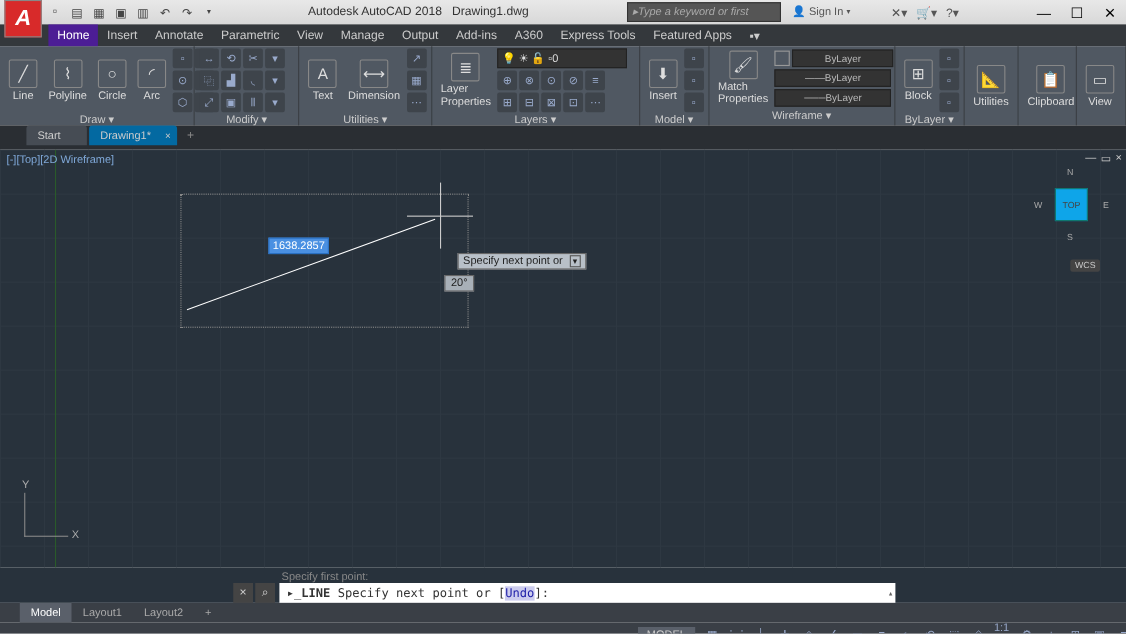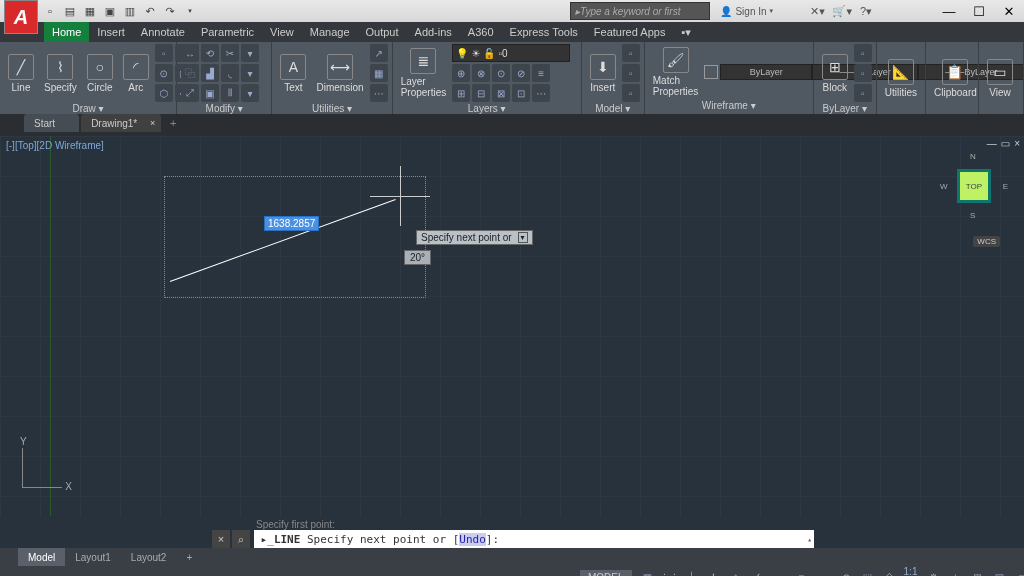--- a/index.html
+++ b/index.html
@@ -8,52 +8,52 @@
 .qat{display:flex;margin-left:42px;gap:4px}
 .qat-btn{width:16px;height:16px;display:flex;align-items:center;justify-content:center;color:#444;cursor:pointer}
 .title-center{position:absolute;left:280px;font-size:11px;color:#333}
 .search-box{position:absolute;left:570px;width:130px;height:16px;background:#555;border:1px solid #333;color:#aaa;font-size:10px;font-style:italic;padding:0 4px;display:flex;align-items:center}
 .signin{position:absolute;left:720px;color:#555;font-size:10px;display:flex;align-items:center;gap:3px}
 .tail-icons{position:absolute;left:810px;display:flex;gap:8px;color:#555;font-size:11px}
 .win-ctrl{position:absolute;right:0;display:flex}
 .win-ctrl div{width:30px;height:22px;display:flex;align-items:center;justify-content:center;font-size:13px;cursor:pointer}
 .ribbon-tabs{height:20px;background:#34383c;display:flex;padding-left:44px;align-items:center;font-size:11px;color:#ccc}
 .rtab{padding:0 8px;height:20px;display:flex;align-items:center;cursor:pointer}
-.rtab.active{background:#15803d;color:#fff}
+.rtab.active{background:#4c1d95;color:#fff}
 .ribbon{height:72px;background:#505862;display:flex;color:#ddd;font-size:10px}
 .panel{border-right:1px solid #3a3f44;display:flex;flex-direction:column;padding:2px 4px}
 .panel-body{flex:1;display:flex;align-items:center;gap:2px}
 .panel-label{text-align:center;font-size:10px;color:#ccc;padding:1px 0;display:flex;justify-content:center;align-items:center;gap:3px}
 .big-btn{display:flex;flex-direction:column;align-items:center;justify-content:center;padding:2px 4px;cursor:pointer;gap:2px}
 .big-btn .ic{width:24px;height:24px;border:1px solid #888;border-radius:2px;display:flex;align-items:center;justify-content:center;font-size:14px;color:#ddd}
 .grid-btns{display:grid;grid-template-columns:repeat(3,18px);grid-auto-rows:18px;gap:2px}
 .grid-btns div{background:#3e444b;border-radius:2px;cursor:pointer;display:flex;align-items:center;justify-content:center;color:#9ac;font-size:10px}
 .layer-drop{width:110px;height:16px;background:#333;border:1px solid #222;display:flex;align-items:center;padding:0 3px;color:#ddd;font-size:10px}
 .bylayer{width:90px;height:14px;background:#333;border:1px solid #222;margin:1px 0;font-size:9px;display:flex;align-items:center;justify-content:center;color:#bbb}
 .doc-tabs{height:22px;background:#2a2e33;display:flex;align-items:flex-start;padding-left:24px}
 .dtab{height:18px;padding:0 24px 0 10px;background:#464c54;color:#ccc;font-size:10px;display:flex;align-items:center;margin-right:2px;cursor:pointer;position:relative;border-radius:3px 3px 0 0}
-.dtab.active{background:#404040}
+.dtab.active{background:#0369a1}
 .dtab .x{position:absolute;right:6px;font-size:9px}
 .dtab-add{width:20px;height:18px;display:flex;align-items:center;justify-content:center;color:#888;cursor:pointer}
 .viewport{position:relative;height:380px;background:#28323c;overflow:hidden}
 .vp-label{position:absolute;left:6px;top:4px;color:#7fa8d8;font-size:10px}
 .vp-grid{position:absolute;inset:0;background-image:linear-gradient(#2e3842 1px,transparent 1px),linear-gradient(90deg,#2e3842 1px,transparent 1px);background-size:40px 40px}
 .vaxis{position:absolute;left:50px;top:0;bottom:0;width:1px;background:#2a5a2a}
 .ucs{position:absolute;left:22px;bottom:28px;color:#aaa;font-size:10px}
 .line-drawn{position:absolute;left:170px;top:145px;width:240px;height:1px;background:#fff;transform:rotate(-20deg);transform-origin:left}
 .phantom{position:absolute;border:1px dotted #888}
 .cursor-cross{position:absolute;left:400px;top:60px}
 .cursor-cross:before,.cursor-cross:after{content:"";position:absolute;background:#ccc}
 .cursor-cross:before{width:60px;height:1px;left:-30px;top:0}
 .cursor-cross:after{height:60px;width:1px;top:-30px;left:0}
-.dim-input{position:absolute;left:264px;top:80px;background:#4a90e2;color:#fff;padding:1px 3px;font-size:10px;border:1px solid #2a70c2}
+.dim-input{position:absolute;left:244px;top:80px;background:#4a90e2;color:#fff;padding:1px 3px;font-size:10px;border:1px solid #2a70c2}
 .tooltip-box{position:absolute;left:416px;top:94px;background:#b8c0c8;border:1px solid #666;padding:1px 4px;font-size:10px;color:#222;display:flex;align-items:center;gap:6px}
 .angle-box{position:absolute;left:404px;top:114px;background:#a8b0b8;border:1px solid #666;padding:1px 5px;font-size:10px;color:#222}
 .viewcube{position:absolute;right:18px;top:18px;width:64px;height:64px;display:flex;align-items:center;justify-content:center}
-.viewcube .cube{width:28px;height:28px;background:#bef264;border:3px solid #0f766e;display:flex;align-items:center;justify-content:center;font-size:8px;color:#444}
+.viewcube .cube{width:28px;height:28px;background:#0ea5e9;border:1px solid #0f766e;display:flex;align-items:center;justify-content:center;font-size:8px;color:#444}
 .viewcube .dir{position:absolute;font-size:8px;color:#aaa}
 .wcs-badge{position:absolute;right:24px;top:100px;background:#444;color:#ccc;font-size:8px;padding:1px 4px;border-radius:2px}
 .vp-ctrl{position:absolute;right:4px;top:2px;display:flex;gap:4px;color:#ccc;font-size:10px}
 .cmd-area{height:32px;background:#28323c;display:flex;align-items:flex-end;padding-left:212px;position:relative}
 .cmd-history{position:absolute;left:256px;bottom:18px;color:#888;font-size:10px;font-family:Liberation Sans, sans-serif}
 .cmd-line{height:18px;background:#fff;width:560px;display:flex;align-items:center;font-family:Consolas,monospace;font-size:11px;color:#333;position:relative}
 .cmd-x{width:18px;height:18px;background:#444;color:#ccc;display:flex;align-items:center;justify-content:center;margin-right:2px;cursor:pointer}
 .cmd-icon{width:18px;height:18px;background:#444;color:#ccc;display:flex;align-items:center;justify-content:center;margin-right:4px}
 .cmd-expand{position:absolute;right:2px;font-size:8px;color:#666}
 .model-tabs{height:18px;background:#3a3f46;display:flex;align-items:center;padding-left:18px;font-size:10px;color:#aaa}
@@ -75,20 +75,23 @@
     <div class="qat-btn">▤</div>
     <div class="qat-btn">▦</div>
     <div class="qat-btn">▣</div>
     <div class="qat-btn">▥</div>
     <div class="qat-btn">↶</div>
     <div class="qat-btn">↷</div>
     <div class="qat-btn">
         <span class="tri">▾</span>
       </div>
   </div>
+  <div class="title-center">
+    <span>Autodesk AutoCAD 2018</span>&nbsp;&nbsp;&nbsp;<span>Drawing1.dwg</span>
+  </div>
   <div class="search-box">▸ <span>Type a keyword or first</span></div>
   <div class="signin">👤 <span>Sign In</span> <span class="tri">▾</span></div>
   <div class="tail-icons">
     <span>✕▾</span>
     <span>🛒▾</span>
     <span>?▾</span>
   </div>
   <div class="win-ctrl">
     <div>—</div>
     <div>☐</div>
@@ -113,21 +116,21 @@
 
 <div class="ribbon">
   <div class="panel" style="width:168px">
     <div class="panel-body">
       <div class="big-btn">
           <div class="ic">╱</div>
           <span>Line</span>
         </div>
       <div class="big-btn">
           <div class="ic">⌇</div>
-          <span>Specify</span>
+          <span>Polyline</span>
         </div>
       <div class="big-btn">
           <div class="ic">○</div>
           <span>Circle</span>
         </div>
       <div class="big-btn">
           <div class="ic">◜</div>
           <span>Arc</span>
         </div>
       <div class="grid-btns" style="grid-template-columns:repeat(2,18px)">
@@ -222,21 +225,21 @@
     <div class="panel-label">Model ▾</div>
   </div>
 
   <div class="panel" style="width:160px">
     <div class="panel-body">
       <div class="big-btn">
           <div class="ic">🖌</div>
           <span style="white-space:pre">Match
 Properties</span>
         </div>
-      <div style="display:flex;flex-direction:row">
+      <div style="display:flex;flex-direction:column">
         <div style="display:flex;align-items:center;gap:2px">
             <div style="width:12px;height:12px;border:1px solid #999"></div>
             <div class="bylayer">ByLayer</div>
           </div>
         <div class="bylayer" style="width:104px">—— <span>ByLayer</span></div>
         <div class="bylayer" style="width:104px">─── <span>ByLayer</span></div>
       </div>
     </div>
     <div class="panel-label">Wireframe ▾</div>
   </div>

